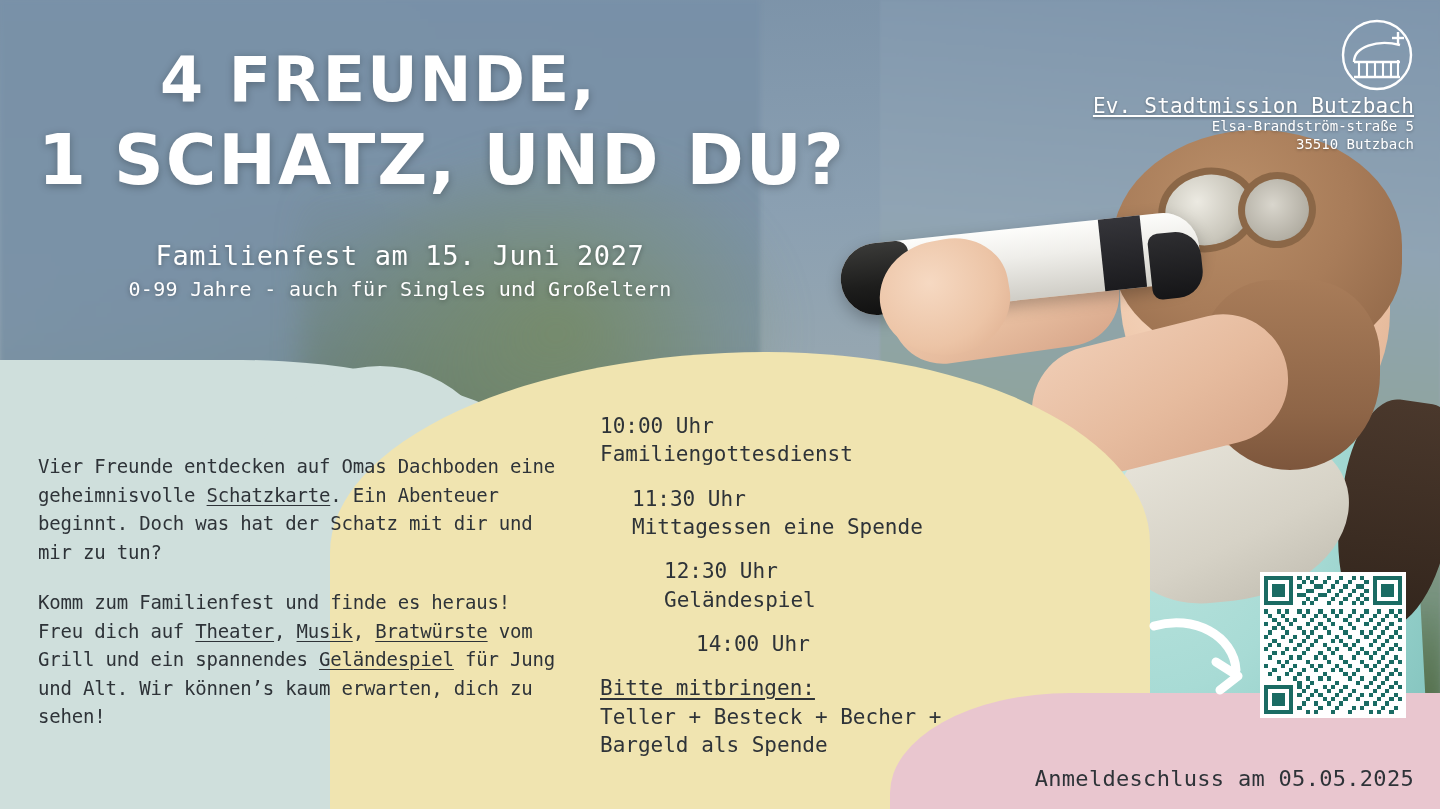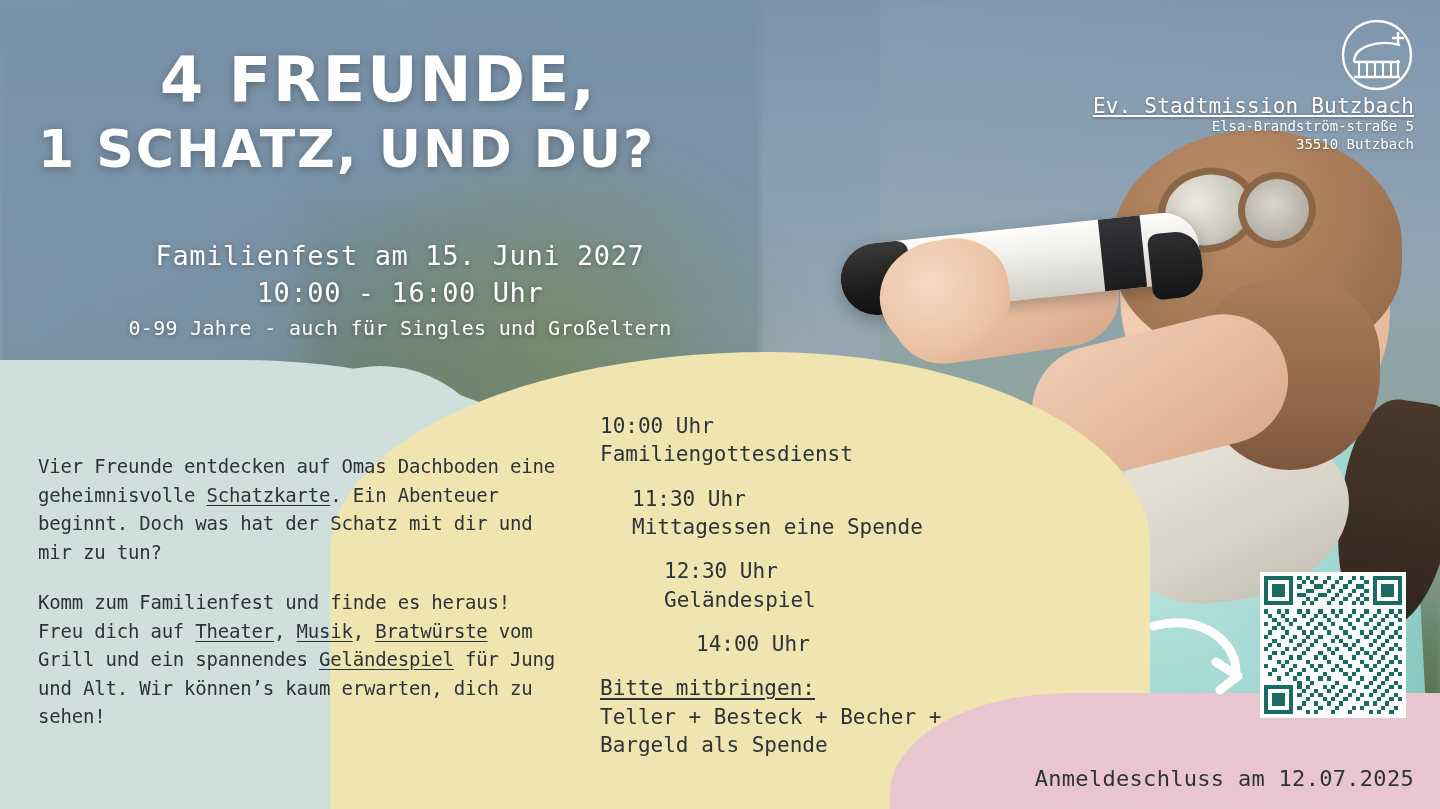--- a/index.html
+++ b/index.html
@@ -231,21 +231,21 @@
     font-size: 62px;
     line-height: 1.22;
     letter-spacing: 2px;
     white-space: nowrap;
   }
   .headline .l1 {
     padding-left: 130px;
   }
   .headline .l2 {
     padding-left: 8px;
-    font-size: 52px;
+    font-size: 69px;
   }
   .subline {
     position: absolute;
     left: 30px;
     top: 240px;
     width: 740px;
     text-align: center;
     color: #ffffff;
     text-shadow: 0 1px 5px rgba(0,0,0,.35);
     font-family: "DejaVu Sans Mono", monospace;
@@ -415,21 +415,20 @@
     <div class="logo-addr">35510 Butzbach</div>
   </div>
 
   <div class="headline">
     <div class="l1">4 FREUNDE,</div>
     <div class="l2">1 SCHATZ, UND DU?</div>
   </div>
 
   <div class="subline">
     <div class="s1">Familienfest am 15. Juni 2027</div>
-    <div class="s2">10:00 - 16:00 Uhr</div>
     <div class="s3">0-99 Jahre - auch für Singles und Großeltern</div>
   </div>
 
   <div class="story">
     <p><span>Vier Freunde entdecken auf Omas Dachboden eine geheimnisvolle </span><u>Schatzkarte</u><span>. Ein Abenteuer beginnt. Doch was hat der Schatz mit dir und mir zu tun?</span></p>
     <p><span>Komm zum Familienfest und finde es heraus! Freu dich auf </span><u>Theater</u><span>, </span><u>Musik</u><span>, </span><u>Bratwürste</u><span> vom Grill und ein spannendes </span><u>Geländespiel</u><span> für Jung und Alt. Wir können’s kaum erwarten, dich zu sehen!</span></p>
   </div>
 
   <div class="schedule">
     <div class="sched-item i0">
@@ -753,15 +752,15 @@
           <rect x="12" y="32" width="1" height="1"></rect>
           <rect x="16" y="32" width="1" height="1"></rect>
           <rect x="20" y="32" width="1" height="1"></rect>
           <rect x="25" y="32" width="1" height="1"></rect>
           <rect x="27" y="32" width="1" height="1"></rect>
           <rect x="30" y="32" width="1" height="1"></rect>
       </g>
     </svg>
   </div>
 
-  <div class="deadline">Anmeldeschluss am 12.07.2025</div>
+  <div class="deadline">Anmeldeschluss am 05.05.2025</div>
 
 </div>
 
 </body></html>

